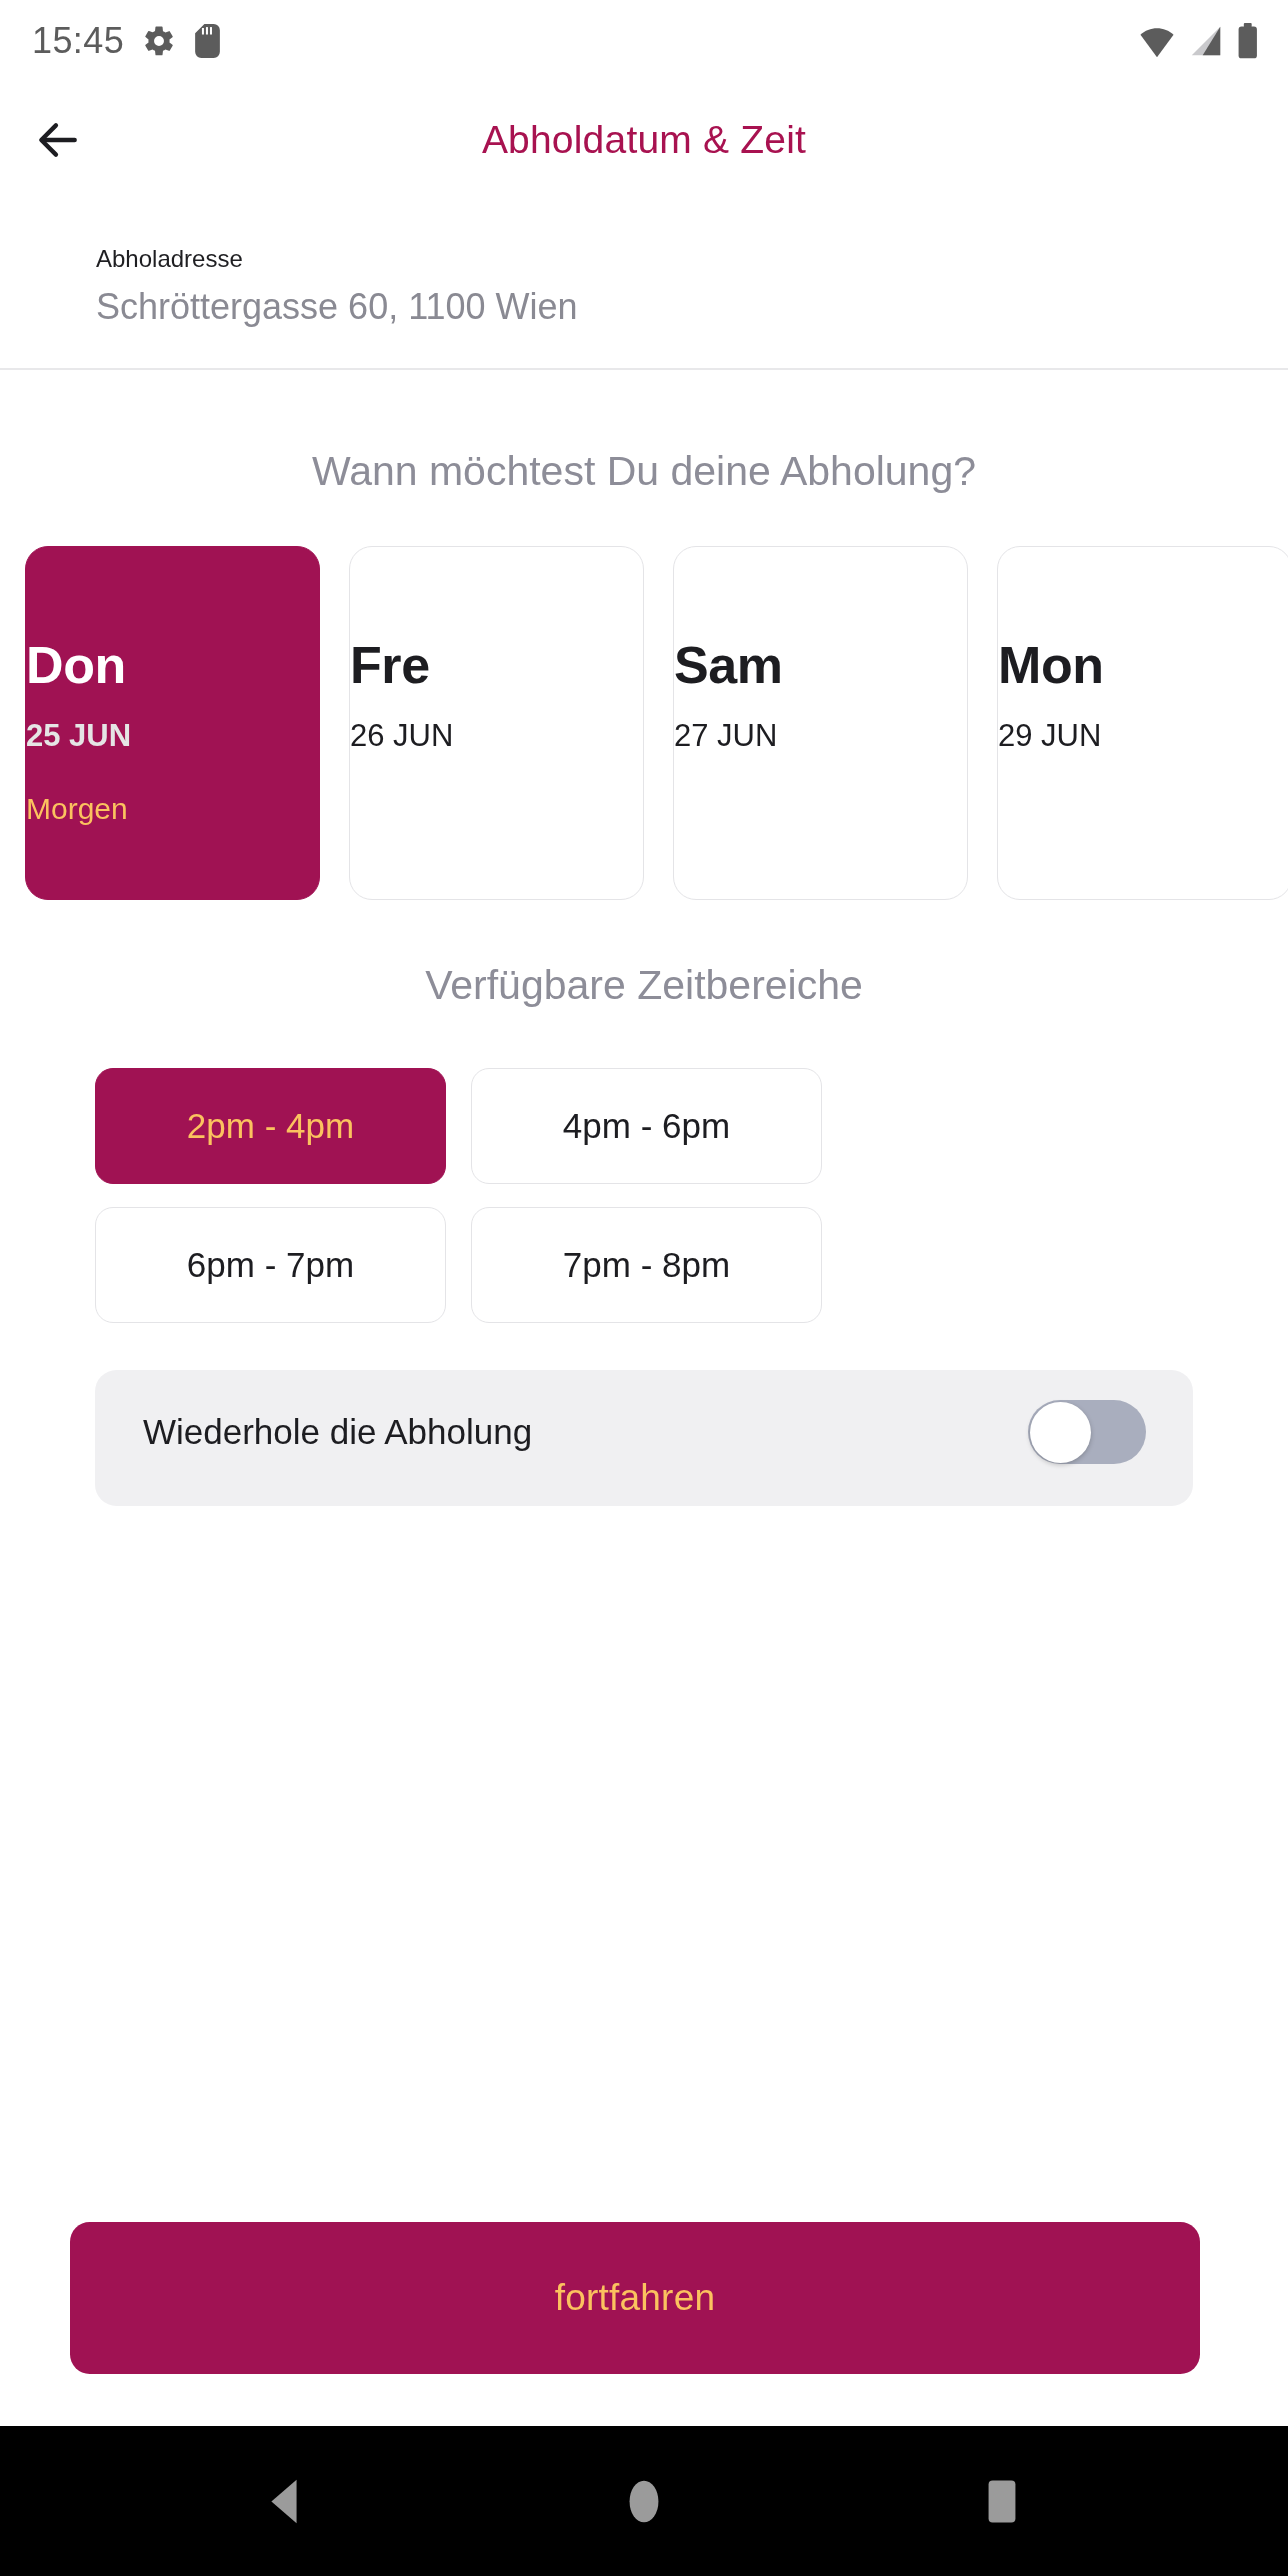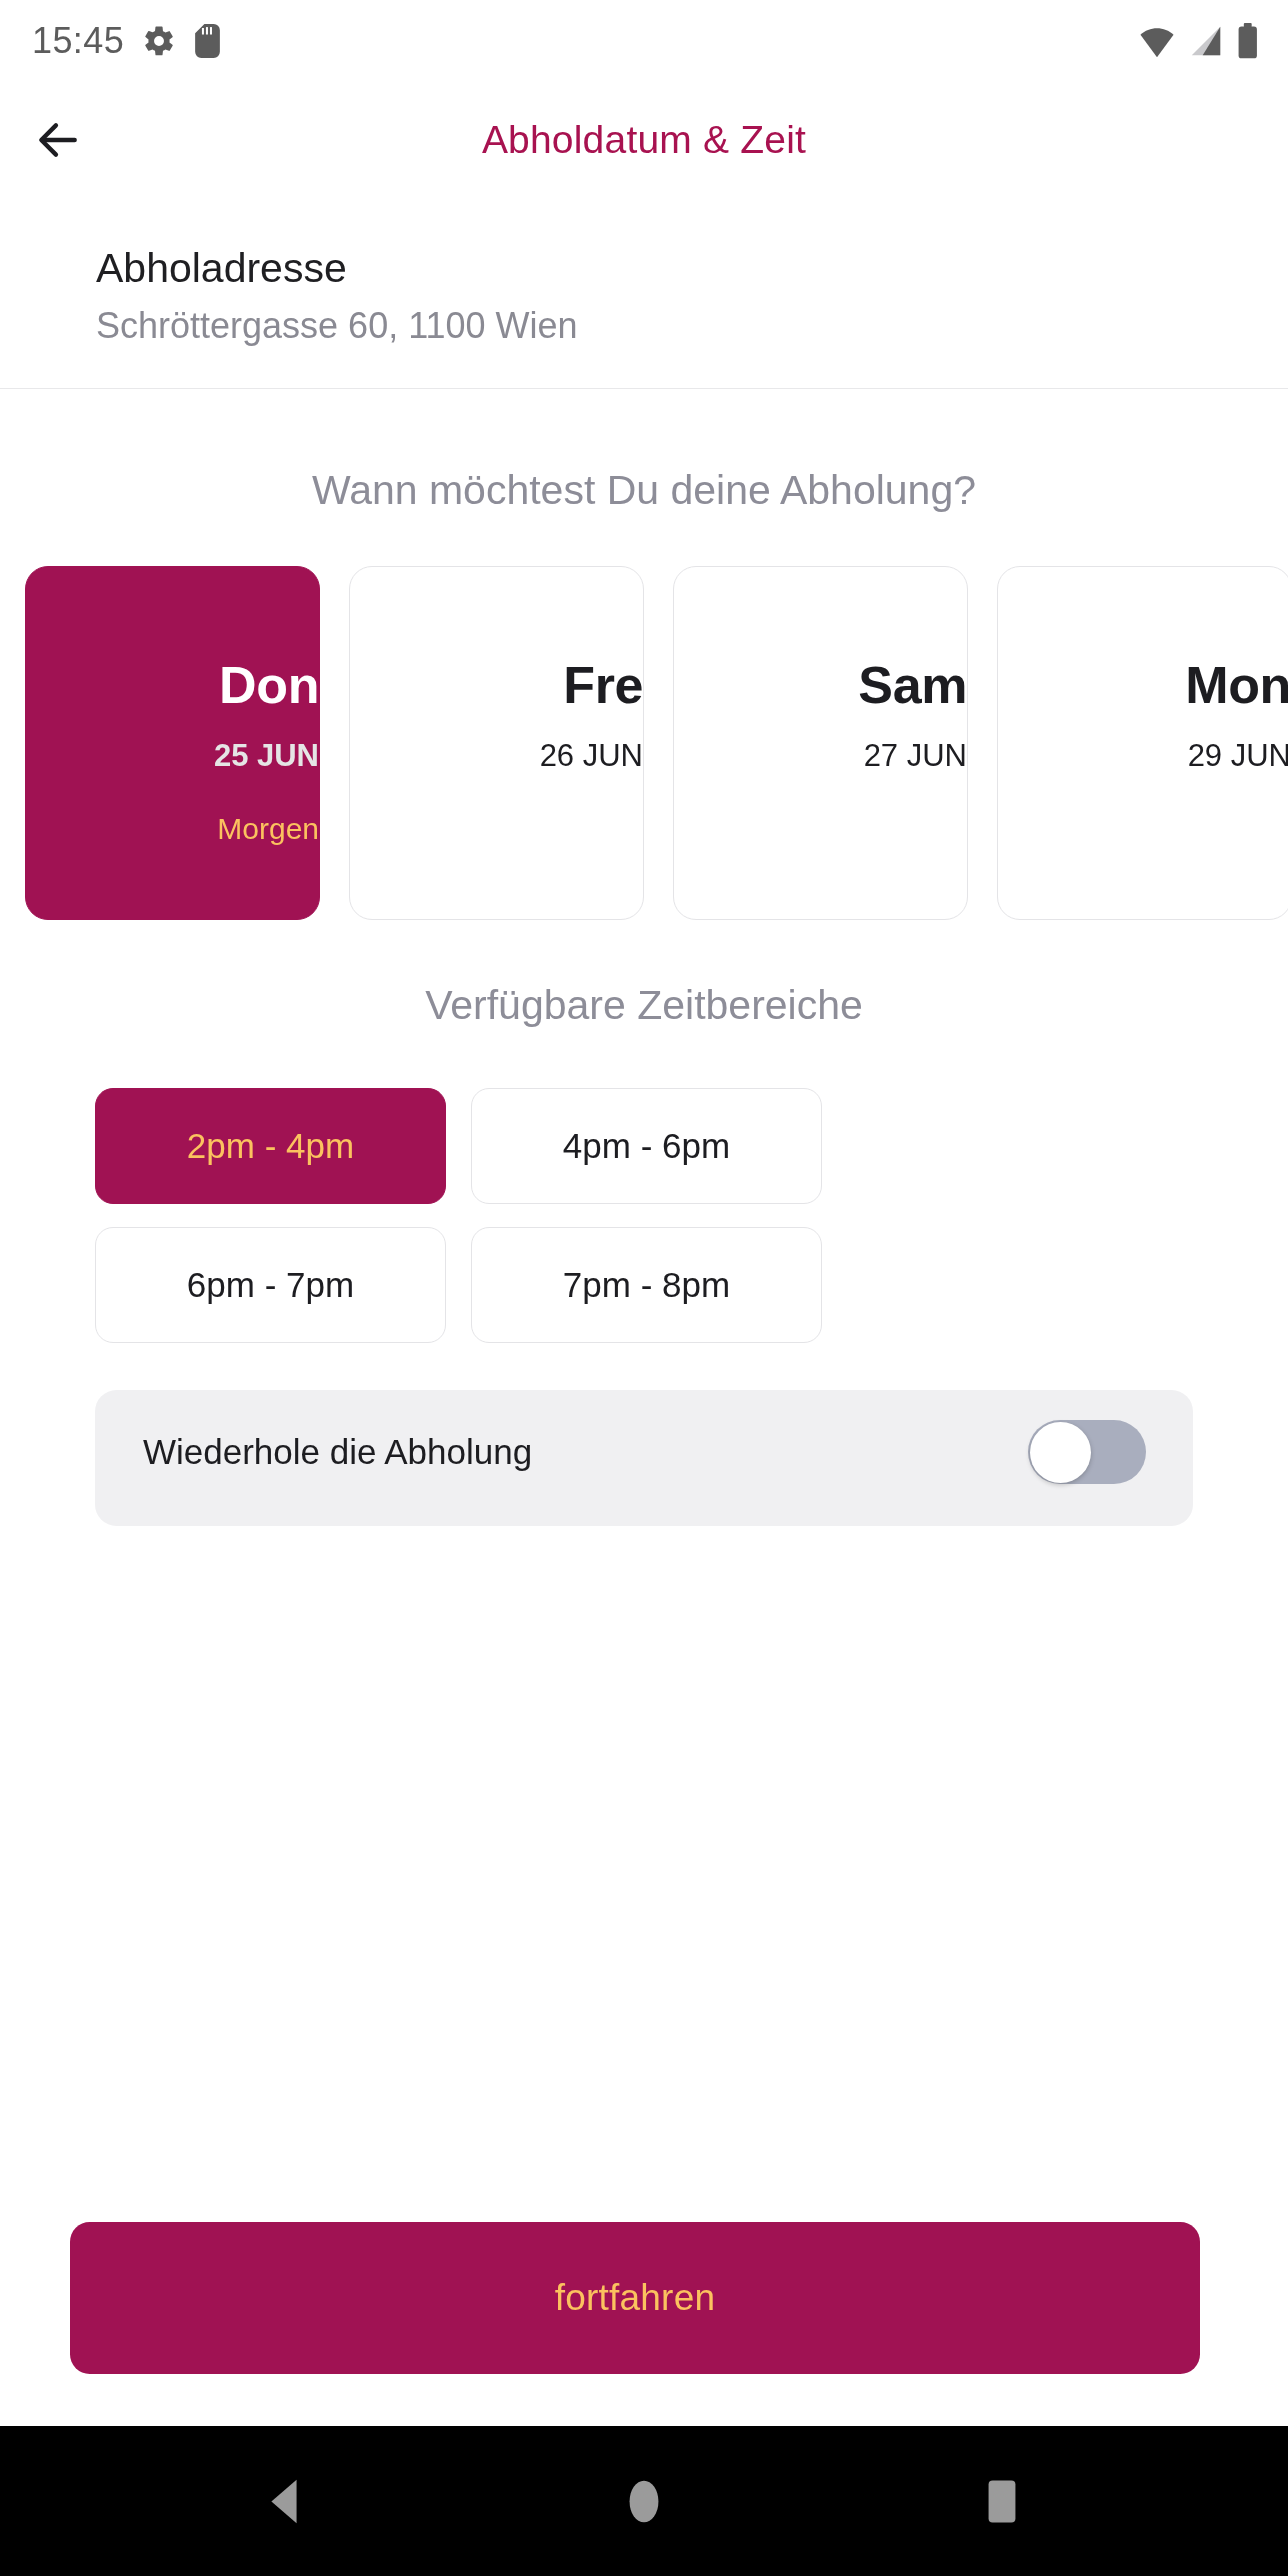--- a/index.html
+++ b/index.html
@@ -81,21 +81,21 @@
     color: #a81250;
     letter-spacing: 0.2px;
   }
 
   
   .address-block {
     padding: 47px 0 41px 0;
     background: #ffffff;
   }
   .address-title {
-    font-size: 41px;
+    font-size: 24px;
     color: #1f1f22;
     padding-left: 96px;
     line-height: 1.15;
   }
   .address-sub {
     font-size: 36px;
     color: #8a8a93;
     padding-left: 96px;
     margin-top: 13px;
     line-height: 1.15;
@@ -125,21 +125,21 @@
     overflow: hidden;
     height: 358px;
     align-items: flex-start;
   }
   .day-card {
     flex: 0 0 295px;
     height: 354px;
     border-radius: 23px;
     display: flex;
     flex-direction: column;
-    align-items: flex-end;
+    align-items: flex-start;
     justify-content: flex-start;
     background: #ffffff;
     border: 1.8px solid #e4e4e7;
     cursor: pointer;
     padding-top: 92px;
     position: relative;
   }
   .day-card.selected {
     background: #a01253;
     border-color: #a01253;

